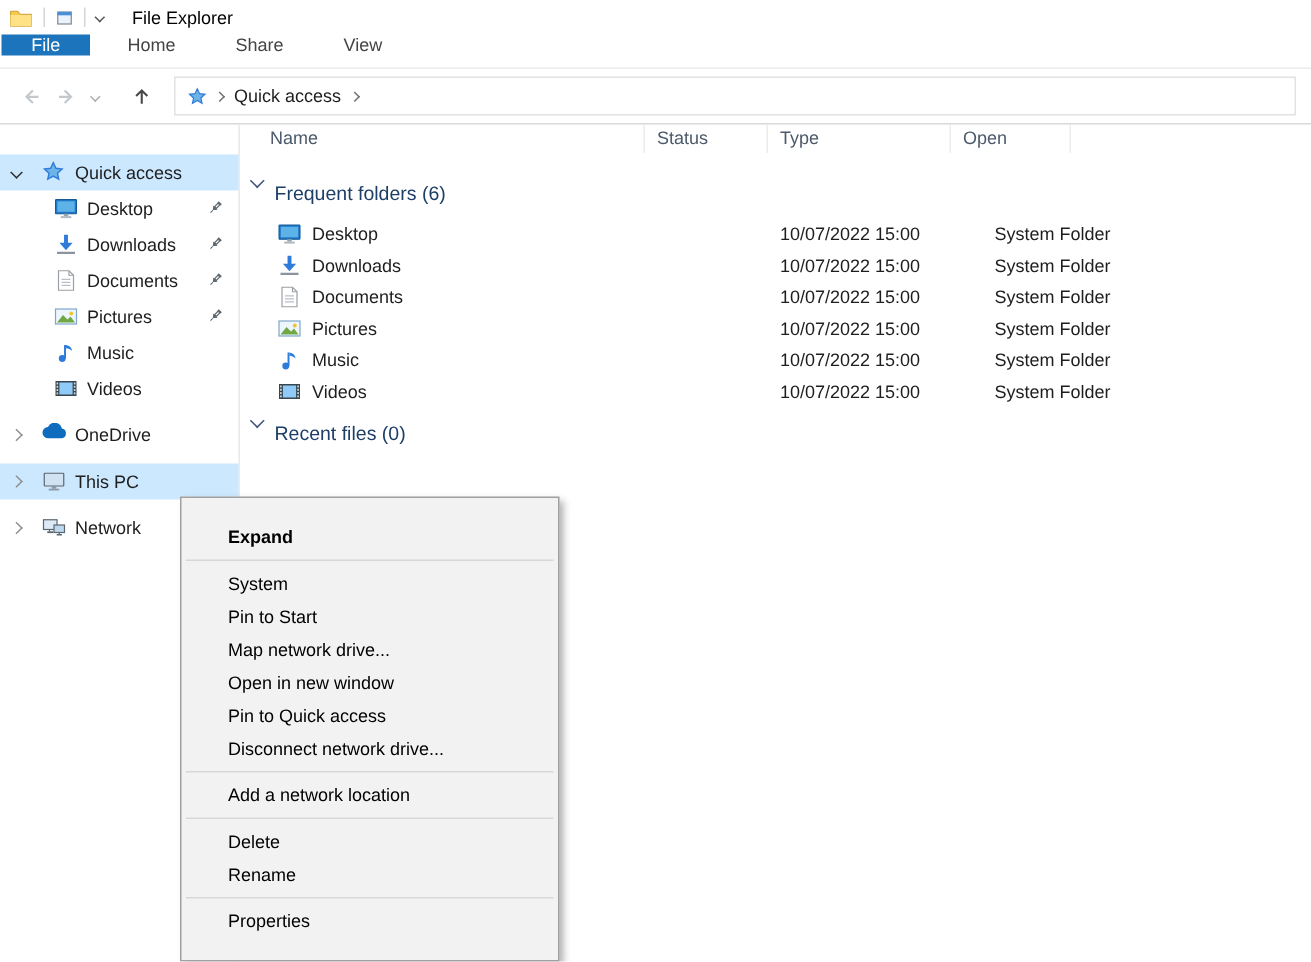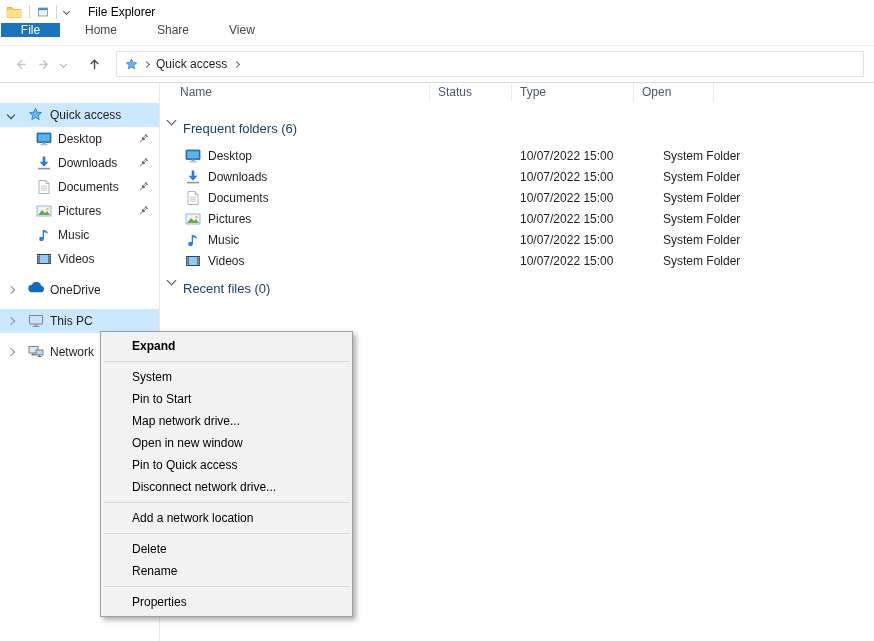--- a/index.html
+++ b/index.html
@@ -54,24 +54,24 @@
   .col.size { width:80px; }
   .group-hdr { margin:10px 0 4px 8px; height:20px; display:flex; align-items:flex-start; gap:8px; color:#1c3e67; font-size:13px; }
   .row { height:21px; display:flex; align-items:center; }
   .cell { overflow:hidden; white-space:nowrap; }
   .cell.name { width:270px; padding-left:25px; display:flex; align-items:center; gap:7px; }
   .cell.status { width:82px; padding-left:8px; }
   .cell.date { width:143px; padding-left:8px; }
   .cell.type { width:122px; padding-left:8px; }
   
   .menu {
-    position:absolute; left:100px; top:331px; width:253px;
+    position:absolute; left:120px; top:331px; width:253px;
     background:#f2f2f2; border:1px solid #a0a0a0;
     box-shadow:3px 3px 5px rgba(0,0,0,0.32);
-    padding:3px 1px; z-index:20;
+    padding:15px 1px; z-index:20;
   }
   .menu-item { height:22px; line-height:22px; padding-left:30px; color:#000; }
   .menu-item.default { font-weight:bold; }
   .menu-sep { height:1px; background:#d7d7d7; margin:4px 2px; }
 </style>
 </head>
 <body>
 
 <div class="titlebar">
   <span class="icon16">

